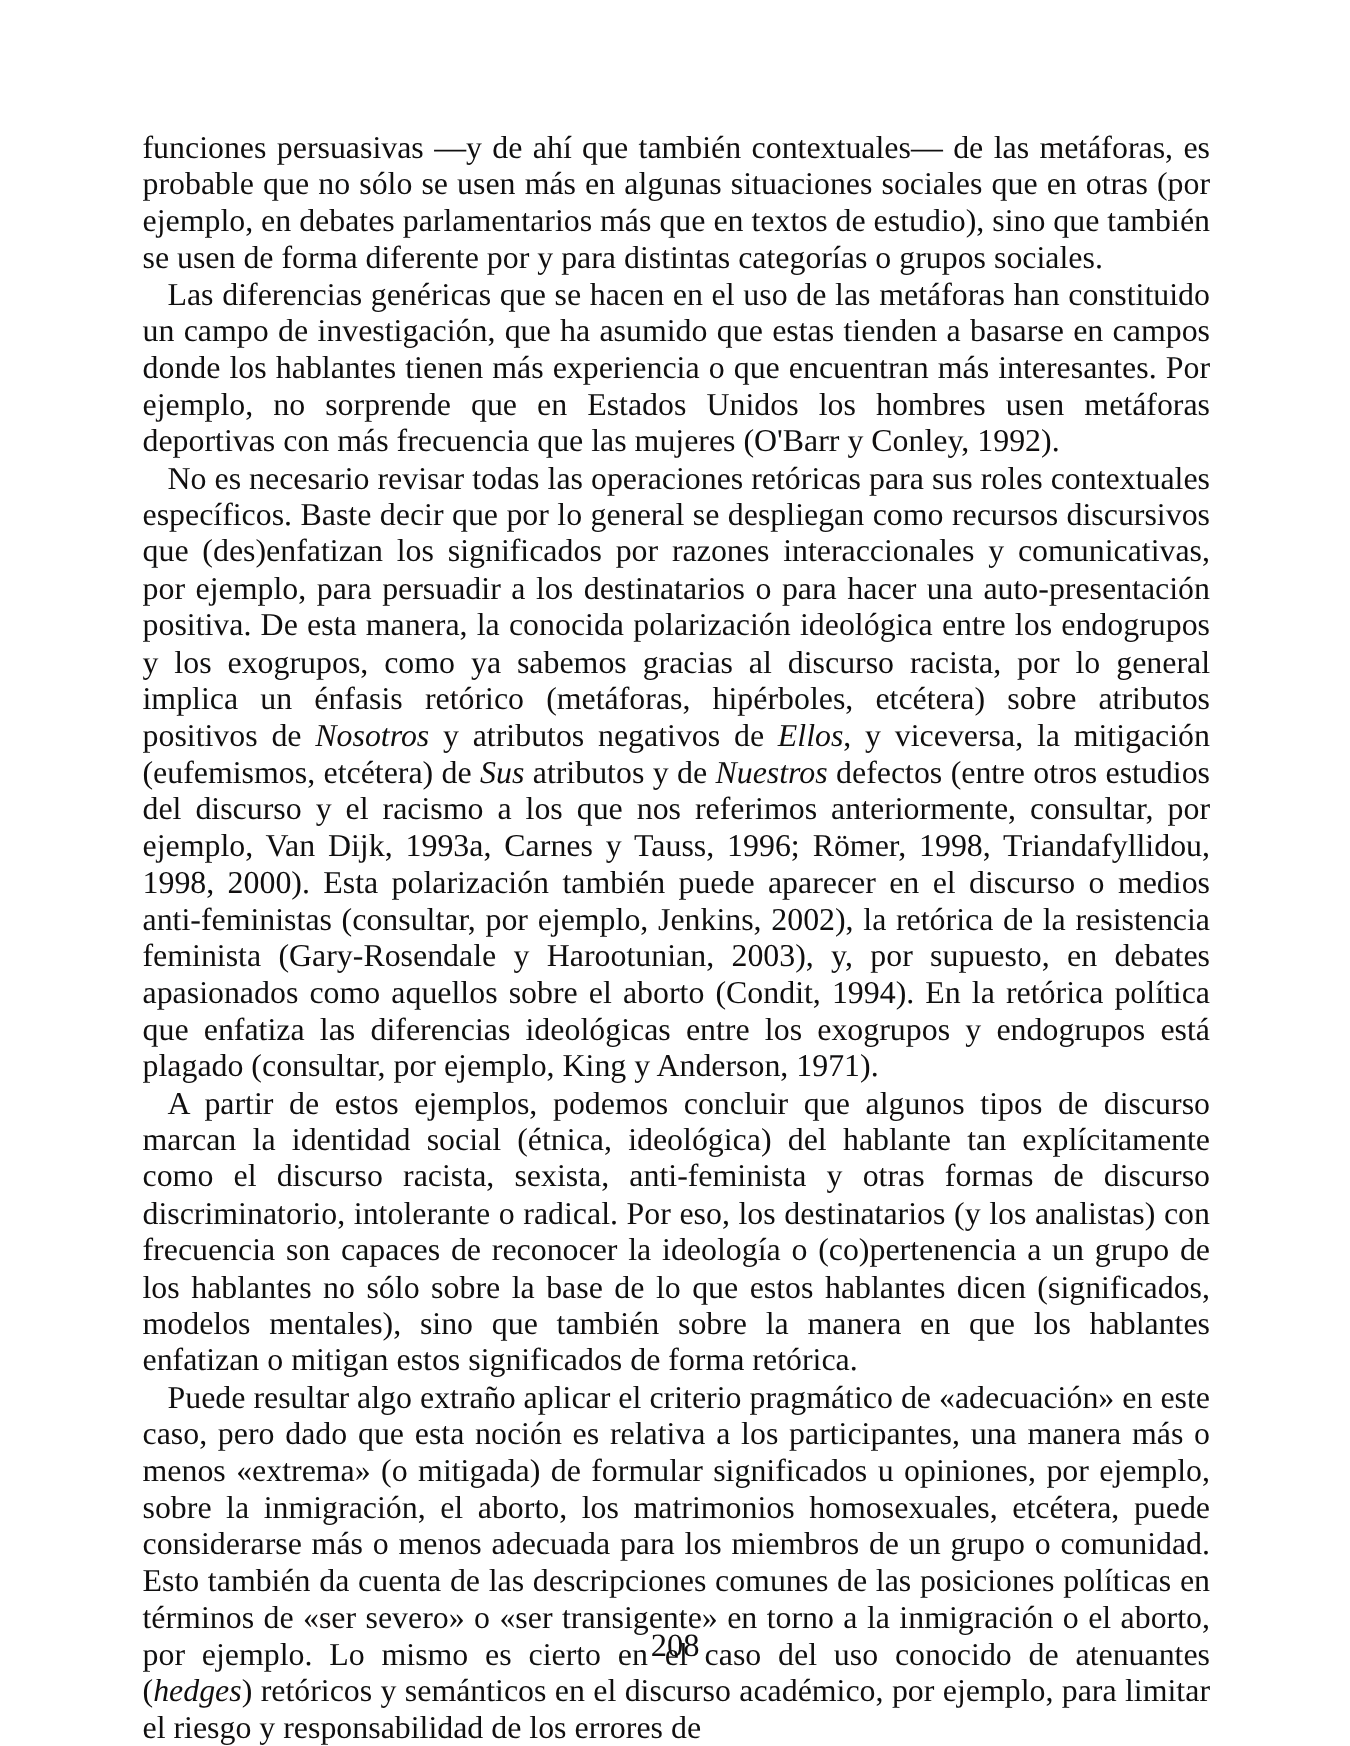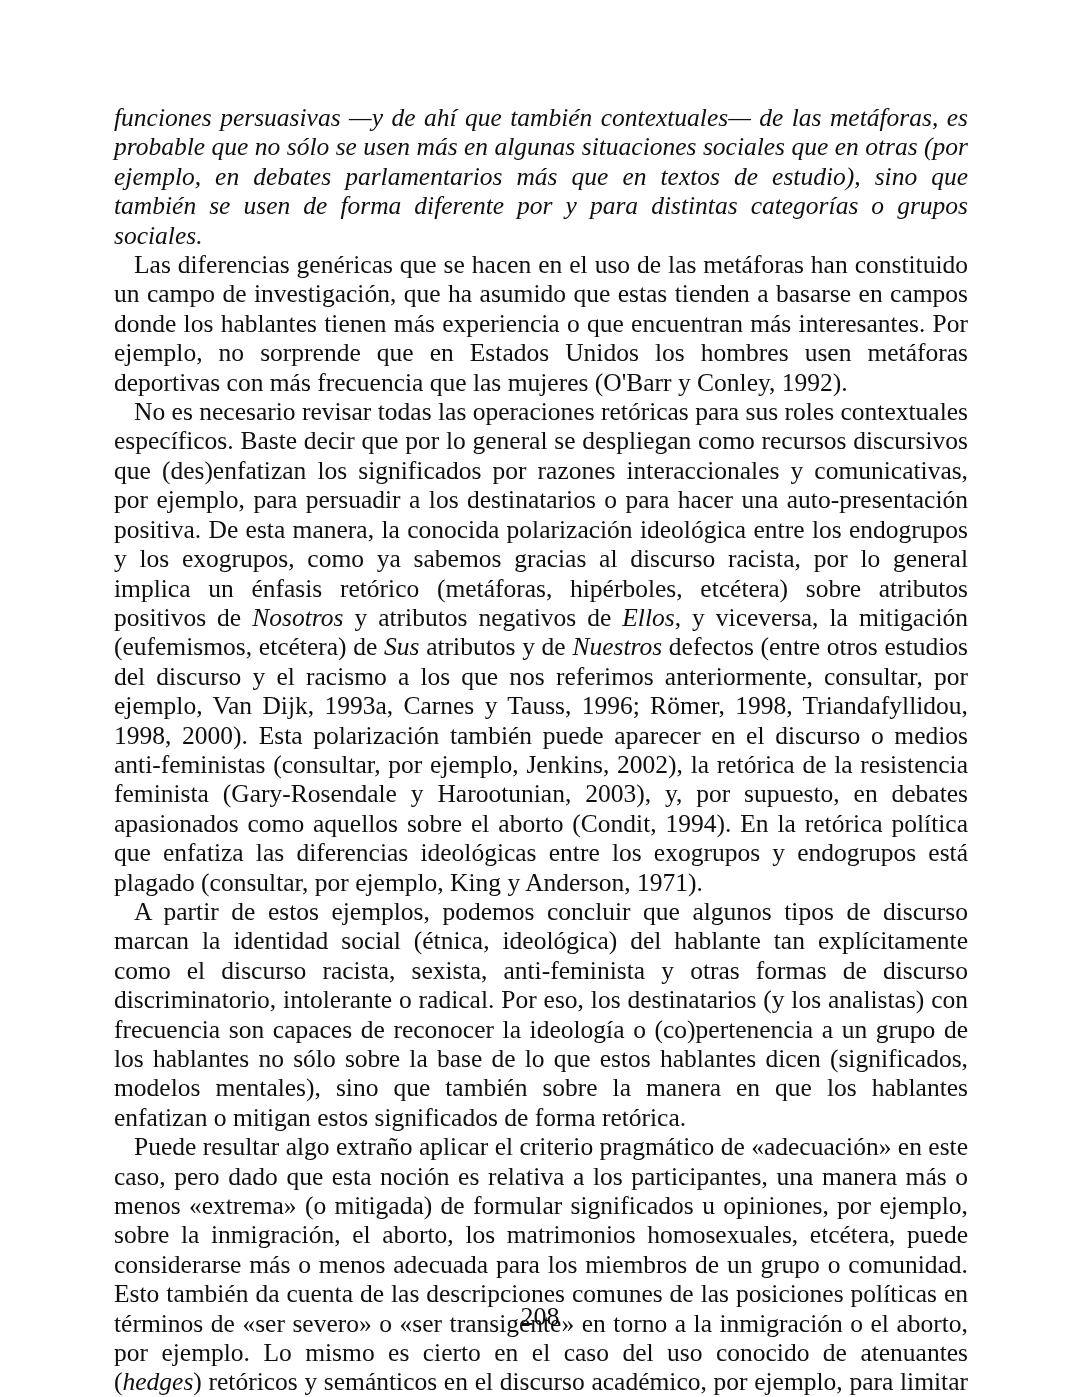--- a/index.html
+++ b/index.html
@@ -28,21 +28,20 @@
     -webkit-hyphens: none;
     hyphens: none;
   }
   .para {
     margin: 0;
     text-indent: 20px;
     text-align: justify;
   }
   .para.first {
     text-indent: 0;
-    font-style: italic;
   }
   
   .para i, .para em {
   }
   .folio {
     position: absolute;
     left: 0;
     top: 1302px;
     width: 1080px;
     text-align: center;

